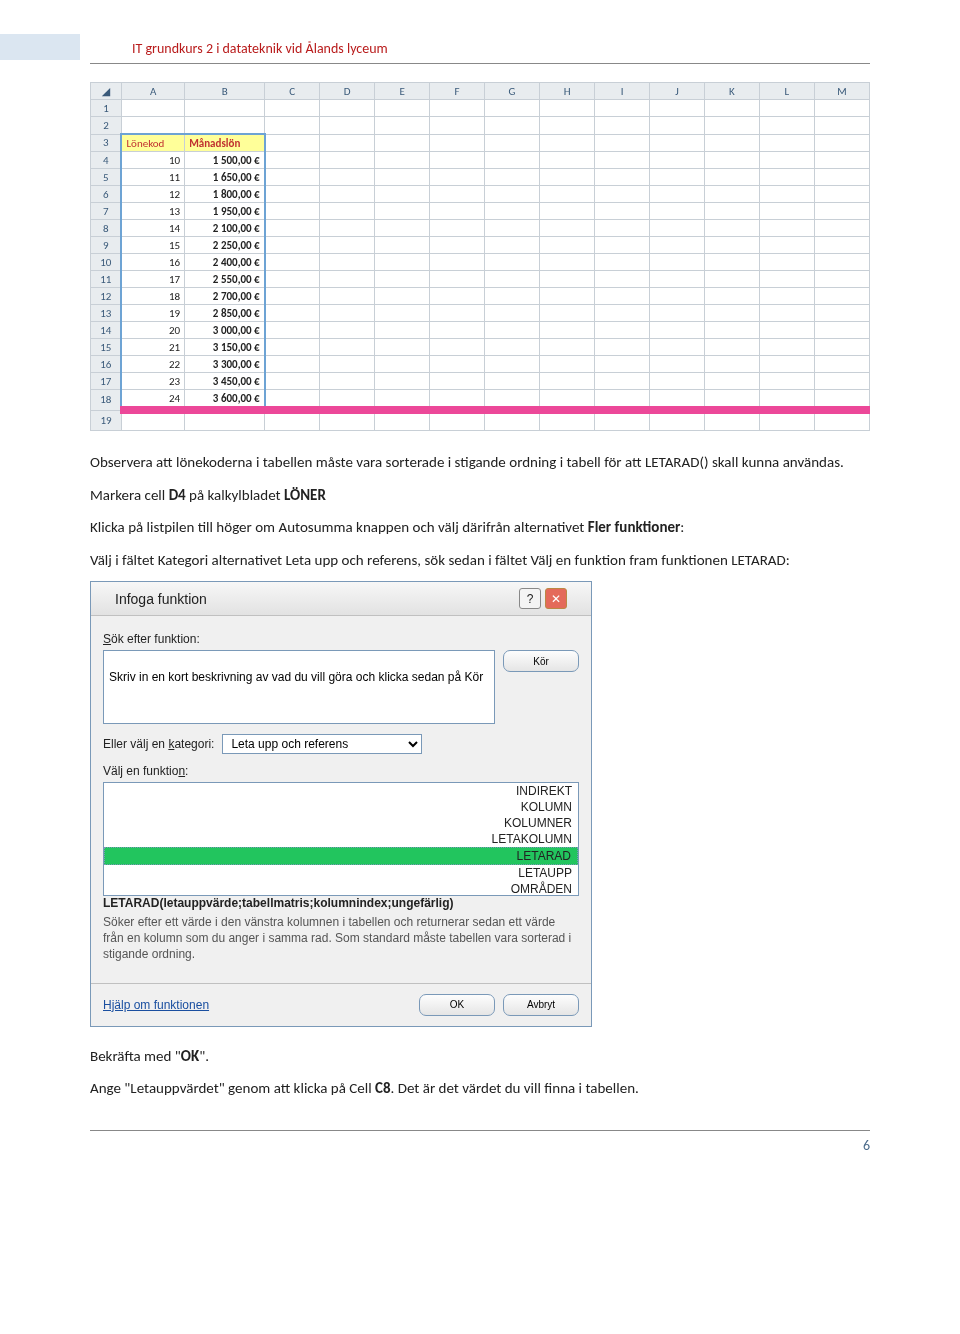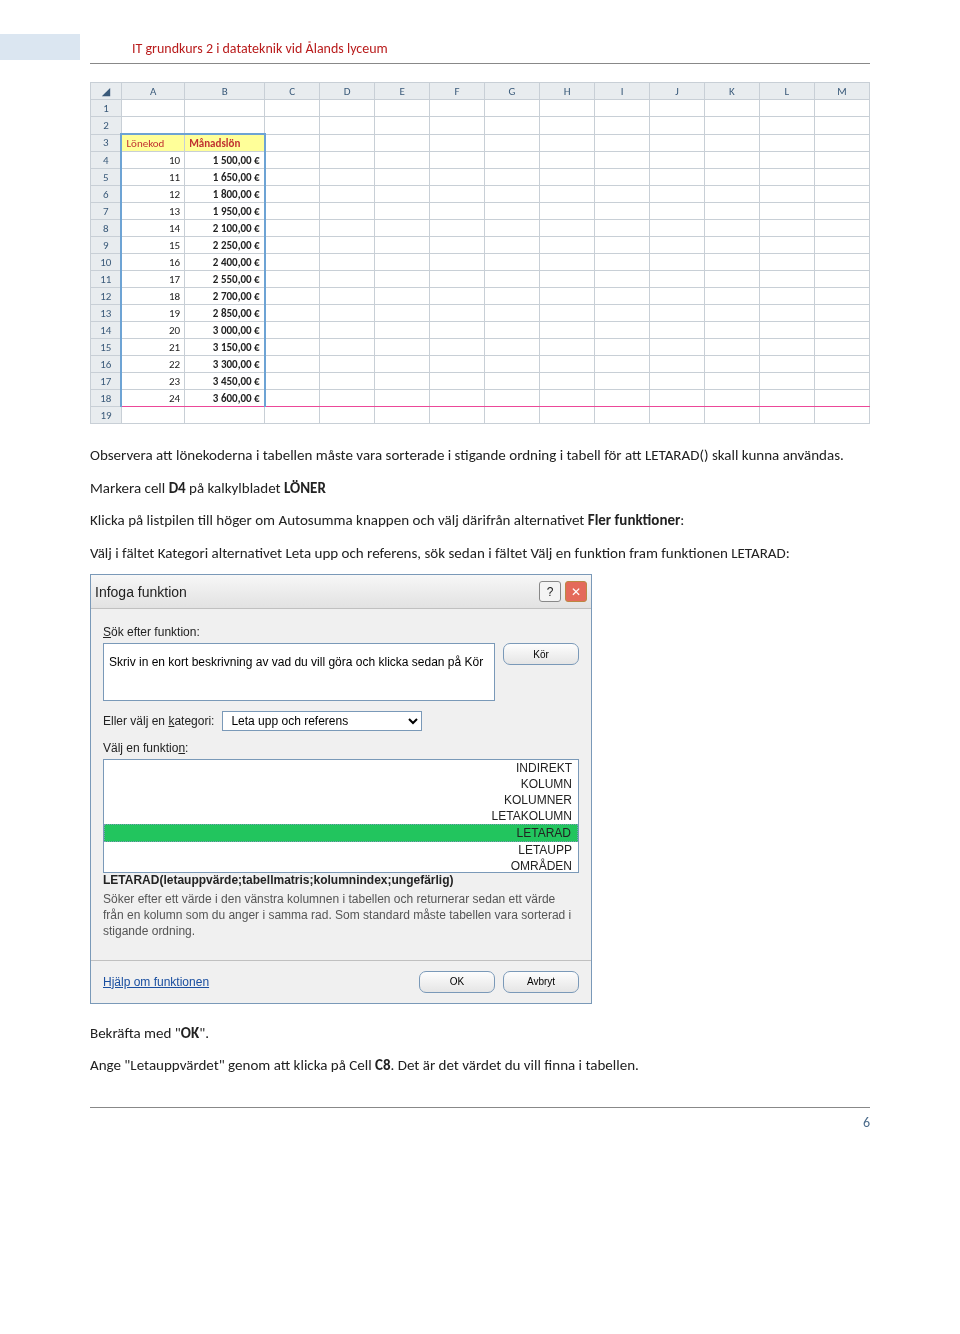--- a/index.html
+++ b/index.html
@@ -59,58 +59,58 @@
     color: #3a5a7a;
   }
   .sheet .colA { width: 55px; }
   .sheet .colB { width: 72px; }
   .sheet .colN { width: 48px; }
   .sheet .hdrcell-l {
     text-align: left;
     background: #ffff99;
     color: #c03030;
   }
-  .sheet tr.bbot td { border-bottom: 1px solid #ec4899; }
+  .sheet tr.bbot td { border-bottom: 8px solid #ec4899; }
   .sheet .bleft { border-left: 2px solid #6da3d4; }
   .sheet .bright { border-right: 2px solid #6da3d4; font-weight: bold; }
   .sheet .btop { border-top: 2px solid #6da3d4; }
 
   .body-text { font-size: 15px; line-height: 1.5; margin: 10px 0; }
 
   
   .dialog {
     width: 500px;
     border: 1px solid #7a99b8;
     background: #f0f0f0;
     font-family: Tahoma, sans-serif;
     font-size: 12px;
     margin: 8px 0 18px 0;
   }
   .dlg-title {
     background: linear-gradient(#f7f7f7,#e2e2e2);
-    padding: 6px 4px;
+    padding: 6px 24px;
     font-size: 14px;
     display: flex;
     justify-content: space-between;
     align-items: center;
     border-bottom: 1px solid #c0c0c0;
   }
   .dlg-title .ctrls { display:flex; gap:4px; }
   .dlg-title .ctrls .btn {
     width:20px; height:19px; border:1px solid #888; border-radius:3px;
     display:flex; align-items:center; justify-content:center;
     font-size:12px; background:#f4f4f4;
   }
   .dlg-title .ctrls .close { background:#e46a5a; color:#fff; border-color:#b84; }
   .dlg-body { padding: 10px 12px; }
   .dlg-label { color:#222; margin:6px 0 4px 0; }
   .dlg-row { display:flex; gap:8px; align-items:flex-start; }
   .dlg-textarea {
     flex:1; height:34px; background:#fff; border:1px solid #7a99b8;
-    padding:11px 5px; font-size:12px; font-family:Tahoma,sans-serif;
+    padding:19px 5px; font-size:12px; font-family:Tahoma,sans-serif;
     resize:none;
   }
   .dlg-btn {
     min-width:76px; height:22px; border:1px solid #7a99b8; border-radius:7px;
     background:linear-gradient(#fdfdfd,#e5e5e5); font-size:10px;
   }
   .dlg-select {
     height:20px; border:1px solid #7a99b8; background:#fff; font-size:12px;
     width:200px; padding:0 4px;
   }

